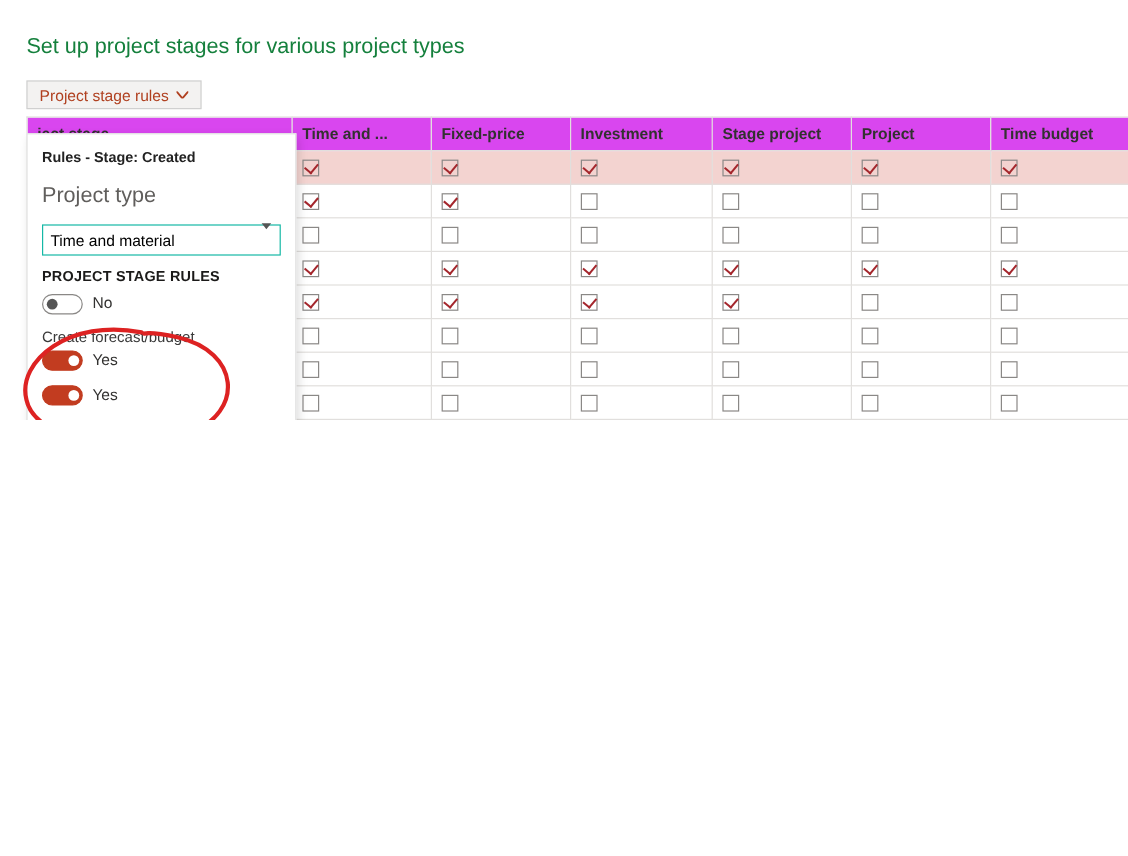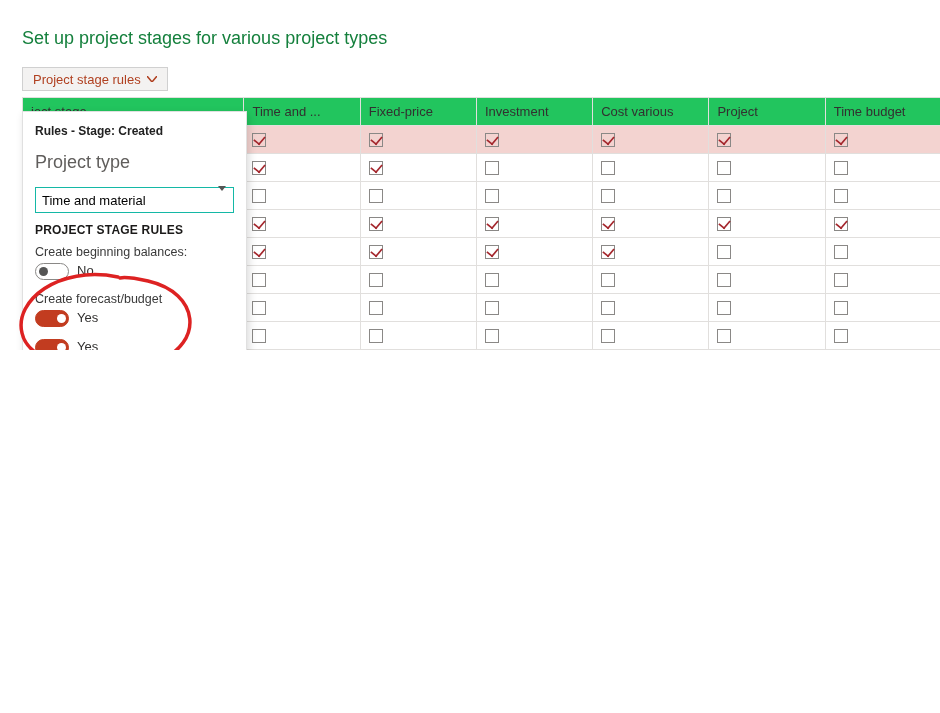--- a/index.html
+++ b/index.html
@@ -42,22 +42,22 @@
     font-size: 13px;
   }
   table.grid th, table.grid td {
     border: 1px solid #e1dfdd;
     padding: 5px 8px;
     text-align: left;
     height: 28px;
     vertical-align: middle;
   }
   table.grid th {
-    font-weight: 400;
-    background: #22c55e;
+    font-weight: 700;
+    background: #d946ef;
     color: #323130;
   }
   table.grid tr.selected td { background: #f3d3d0; }
   .col-stage { width: 160px; }
   .col-type  { width: 84px; text-align: left; }
   .chk {
     display: inline-block;
     width: 14px; height: 14px;
     border: 1px solid #8a8886;
     position: relative;
@@ -185,21 +185,21 @@
 
 <div class="content-wrap">
 
   <table class="grid">
     <thead>
       <tr id="grid-head-row">
           <th class="col-stage">ject stage</th>
           <th class="col-type">Time and ...</th>
           <th class="col-type">Fixed-price</th>
           <th class="col-type">Investment</th>
-          <th class="col-type">Cost various</th>
+          <th class="col-type">Stage project</th>
           <th class="col-type">Project</th>
           <th class="col-type">Time budget</th>
         </tr>
     </thead>
     <tbody id="grid-body">
         <tr class="selected">
           <td class="col-stage">eated</td>
           <td class="col-type"><span class="chk checked"></span></td>
           <td class="col-type"><span class="chk checked"></span></td>
           <td class="col-type"><span class="chk checked"></span></td>
@@ -280,21 +280,20 @@
     <div class="select-wrap">
       <select>
         <option>Time and material</option>
       </select>
     </div>
 
     <div class="section-header">PROJECT STAGE RULES</div>
 
     <div id="toggle-container">
         <div class="toggle-row">
-          <div class="tlabel">Create beginning balances:</div>
           <div class="toggle-line">
             <div class="switch"></div>
             <span class="tval">No</span>
           </div>
         </div>
         <div class="toggle-row">
           <div class="tlabel">Create forecast/budget</div>
           <div class="toggle-line">
             <div class="switch on"></div>
             <span class="tval">Yes</span>

